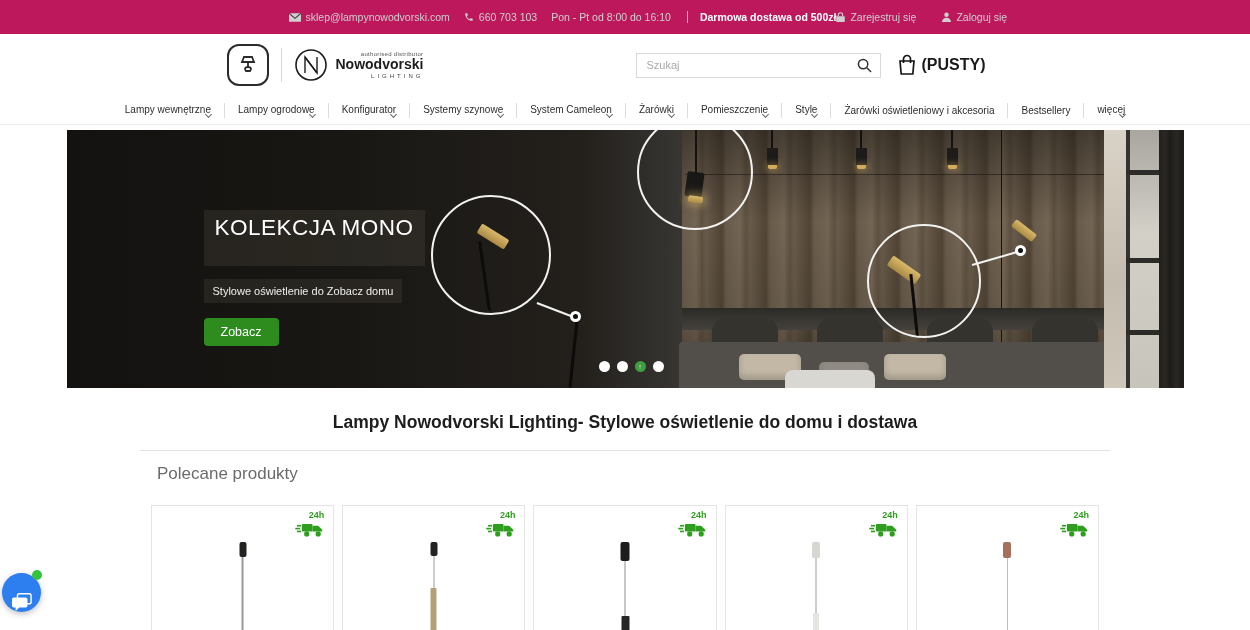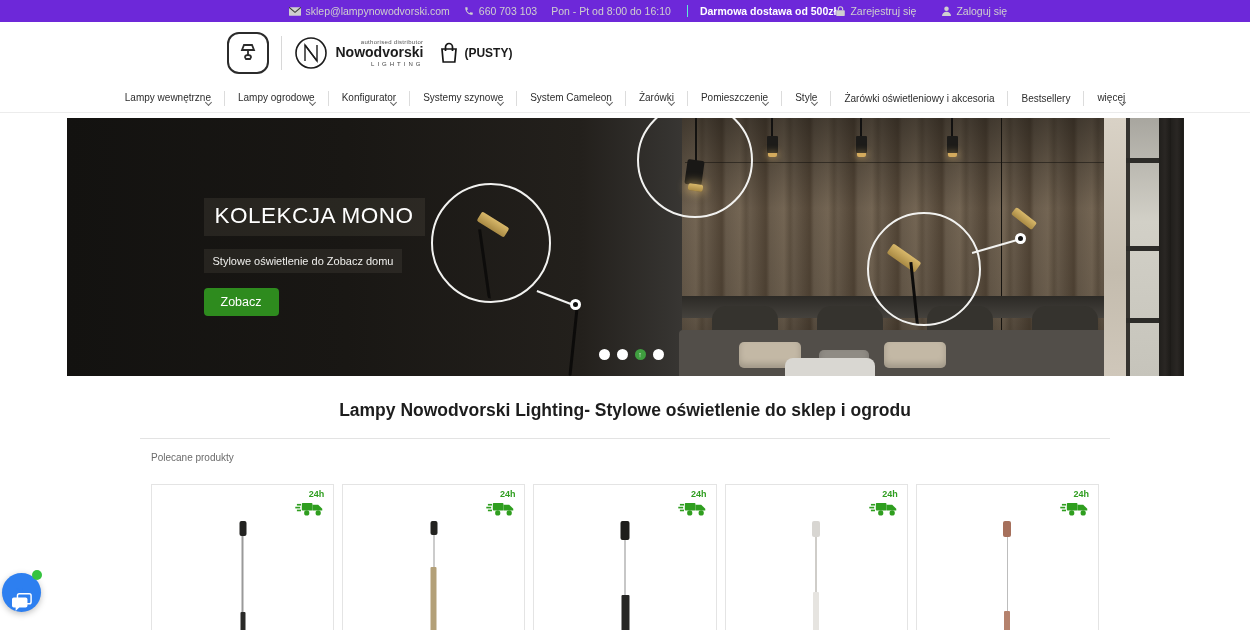--- a/index.html
+++ b/index.html
@@ -1,20 +1,20 @@
 <!DOCTYPE html>
 <html><head>
 <meta charset="utf-8">
 <style>
   * { margin:0; padding:0; box-sizing:border-box; }
   html,body { width:1250px; height:630px; overflow:hidden; background:#fff;
     font-family:"Liberation Sans","DejaVu Sans",sans-serif; }
 
   
-  .topbar { height:22px; background:#6d28d9; color:#cfcfcf; font-size:10.5px;
+  .topbar { height:34px; background:#be185d; color:#cfcfcf; font-size:10.5px;
     display:flex; align-items:center; }
   .topbar-inner { width:1117px; margin:0 auto; display:flex; align-items:center; justify-content:space-between; }
   .tb-left { display:flex; align-items:center; gap:14px; margin-left:222px; }
   .tb-right { display:flex; align-items:center; gap:26px; margin-right:198px; }
   .tb-item { display:flex; align-items:center; gap:5px; white-space:nowrap; color:#cfcfcf; text-decoration:none; }
   .tb-promo { font-weight:bold; color:#fff; border-left:1px solid #5eead4; padding-left:12px; margin-left:2px; }
   .tb-ico { display:inline-flex; }
 
   
   .header { height:62px; background:#fff; }
@@ -28,21 +28,21 @@
   .nw-distrib { font-size:6px; color:#555; letter-spacing:.3px; }
   .nw-name { font-size:14px; font-weight:bold; color:#1c1c1c; }
   .nw-sub { font-size:6px; letter-spacing:3px; color:#444; }
   .search-wrap { margin-left:auto; display:flex; align-items:center; }
   .search-box { width:245px; height:25px; border:1px solid #d9d9d9; display:flex; align-items:center; background:#fff; }
   .search-box input { flex:1; border:none; outline:none; font-size:11px; color:#333; padding:0 10px;
     font-family:"Liberation Sans","DejaVu Sans",sans-serif; }
   .search-box input::placeholder { color:#a9a9a9; }
   .search-btn { width:30px; height:100%; background:none; border:none; display:flex; align-items:center; justify-content:center; cursor:pointer; }
   .cart { display:flex; align-items:center; gap:5px; margin-left:16px; margin-right:198px; cursor:pointer; }
-  .cart-label { font-size:12px; font-weight:bold; color:#1a1a1a; }
+  .cart-label { font-size:16px; font-weight:bold; color:#1a1a1a; }
 
   
   .navbar { height:29px; background:#fff; border-bottom:1px solid #ececec; }
   .nav-inner { width:1250px; display:flex; align-items:center; justify-content:center; height:100%; }
   .nav-item { display:flex; align-items:flex-end; font-size:10px; color:#2d2d2d; text-decoration:none;
     padding:0 13px; white-space:nowrap;flex-direction:column; }
   .caret { width:5px; height:5px; border-right:1.2px solid #666; border-bottom:1.2px solid #666;
     transform:rotate(45deg); margin-left:6px; margin-top:-3px; display:inline-block; }
   .nav-sep { width:1px; height:15px; background:#dcdcdc; }
 
@@ -79,33 +79,33 @@
   .cord-tall { position:absolute; left:934px; top:0; width:1.5px; height:246px; background:#15130f; }
   .brass { background:linear-gradient(180deg,#d8b86a,#a98a44); border-radius:2px; position:absolute; }
 
   .hl-circle { position:absolute; border:2px solid #f2f2f0; border-radius:50%; }
   .hl-inner { position:absolute; inset:0; overflow:hidden; border-radius:50%; }
   .hotline { position:absolute; height:1.5px; background:#f2f2f0; transform-origin:left center; }
   .hotdot { position:absolute; width:11px; height:11px; border-radius:50%; background:#111; border:3px solid #fff; }
 
   .hero-copy { position:absolute; left:137px; top:80px; display:flex; flex-direction:column; align-items:flex-start; }
   .hero-title { background:rgba(128,122,106,.16); color:#fff; font-size:22.5px; letter-spacing:.5px;
-    padding:5px 11px 7px; white-space:nowrap; }
+    padding:5px 11px 25px; white-space:nowrap; }
   .hero-sub { margin-top:13px; background:rgba(110,105,92,.18); color:#efefec; font-size:11px; padding:6px 9px; white-space:nowrap; }
   .hero-btn { margin-top:15px; background:#2e8b1e; color:#fff; border:none; font-size:12.5px;
     padding:7px 17px; border-radius:4px; cursor:pointer; font-family:inherit; }
   .dots { position:absolute; left:532px; top:231px; display:flex; gap:7px; align-items:center; }
   .dot { width:11px; height:11px; border-radius:50%; background:#fff; cursor:pointer;
     display:flex; align-items:center; justify-content:center; font-size:7px; color:#fff; }
   .dot.active { background:#3f9e3f; }
 
   
   .main-heading { margin-top:24px; text-align:center; font-size:17.5px; font-weight:bold; color:#1d1d1d; }
   .products-section { width:970px; margin:17px auto 0; border-top:1px solid #e3e3e3; padding:13px 11px 0; }
-  .section-title { font-size:10px; color:#6b6b6b; margin-left:0; }
+  .section-title { font-size:17px; color:#6b6b6b; margin-left:6px; }
   .cards { display:flex; gap:8px; margin-top:21px; }
   .card { position:relative; flex:1; height:210px; background:#fff; border:1px solid #e4e4e4; }
   .badge-24h { position:absolute; top:5px; right:8px; display:flex; flex-direction:column; align-items:flex-end; }
   .badge-24h .txt { font-size:9px; font-weight:bold; color:#2f9e1f; line-height:1; margin-right:1px; }
   .lamp { position:absolute; left:50%; top:36px; transform:translateX(-50%);
     display:flex; flex-direction:column; align-items:center; }
   .lamp .canopy { width:var(--canopyW); height:var(--canopyH); background:var(--canopy); border-radius:2px; }
   .lamp .wire { width:1.5px; height:var(--wireLen); background:var(--wire); }
   .lamp .shade { width:var(--shadeW); height:var(--shadeH); background:var(--shade); border-radius:1px; }
 
@@ -182,20 +182,31 @@
           <path d="M11 25V9l12 16V9" stroke-width="1.4"></path>
           <path d="M11 9l12 16" stroke-width="1.4"></path>
         </svg>
         <span class="nw-text">
           <span class="nw-distrib">authorised distributor</span>
           <span class="nw-name">Nowodvorski</span>
           <span class="nw-sub">LIGHTING</span>
         </span>
       </span>
     </div>
+    <div class="search-wrap">
+      <div class="search-box">
+        <input type="text" placeholder="Szukaj" style="">
+        <button class="search-btn">
+          <svg width="15" height="15" viewBox="0 0 16 16" fill="none" stroke="#333" stroke-width="1.6">
+            <circle cx="6.5" cy="6.5" r="5"></circle>
+              <path d="M10.5 10.5L15 15"></path>
+          </svg>
+        </button>
+      </div>
+    </div>
     <div class="cart">
       <svg width="20" height="22" viewBox="0 0 20 22" fill="none" stroke="#161616" stroke-width="1.7">
         <path d="M3 7h14l-1.2 13H4.2L3 7z"></path>
           <path d="M6.5 9V5a3.5 3.5 0 017 0v4"></path>
       </svg>
       <span class="cart-label">(PUSTY)</span>
     </div>
   </div>
 </div>
 
@@ -332,21 +343,21 @@
   </div>
 
   <div class="dots">
     <span class="dot"></span>
     <span class="dot"></span>
     <span class="dot active">↑</span>
     <span class="dot"></span>
   </div>
 </div>
 
-<h1 class="main-heading">Lampy Nowodvorski Lighting- Stylowe oświetlenie do sklep i ogrodu</h1>
+<h1 class="main-heading">Lampy Nowodvorski Lighting- Stylowe oświetlenie do domu i dostawa</h1>
 
 <div class="products-section">
   <div class="section-title">Polecane produkty</div>
   <div class="cards">
 
     <div class="card" style="--canopy: #232321; --shade: #2a2a28; --wire: #9a9a9a; --wireLen: 76px; --shadeH: 80px; --shadeW: 5px; --canopyW: 7px; --canopyH: 15px;">
       <div class="badge-24h">
         <span class="txt">24h</span>
         <svg width="30" height="18" viewBox="0 0 36 22" fill="#2f9e1f">
             <rect x="8" y="5" width="13" height="9" rx="1"></rect>

